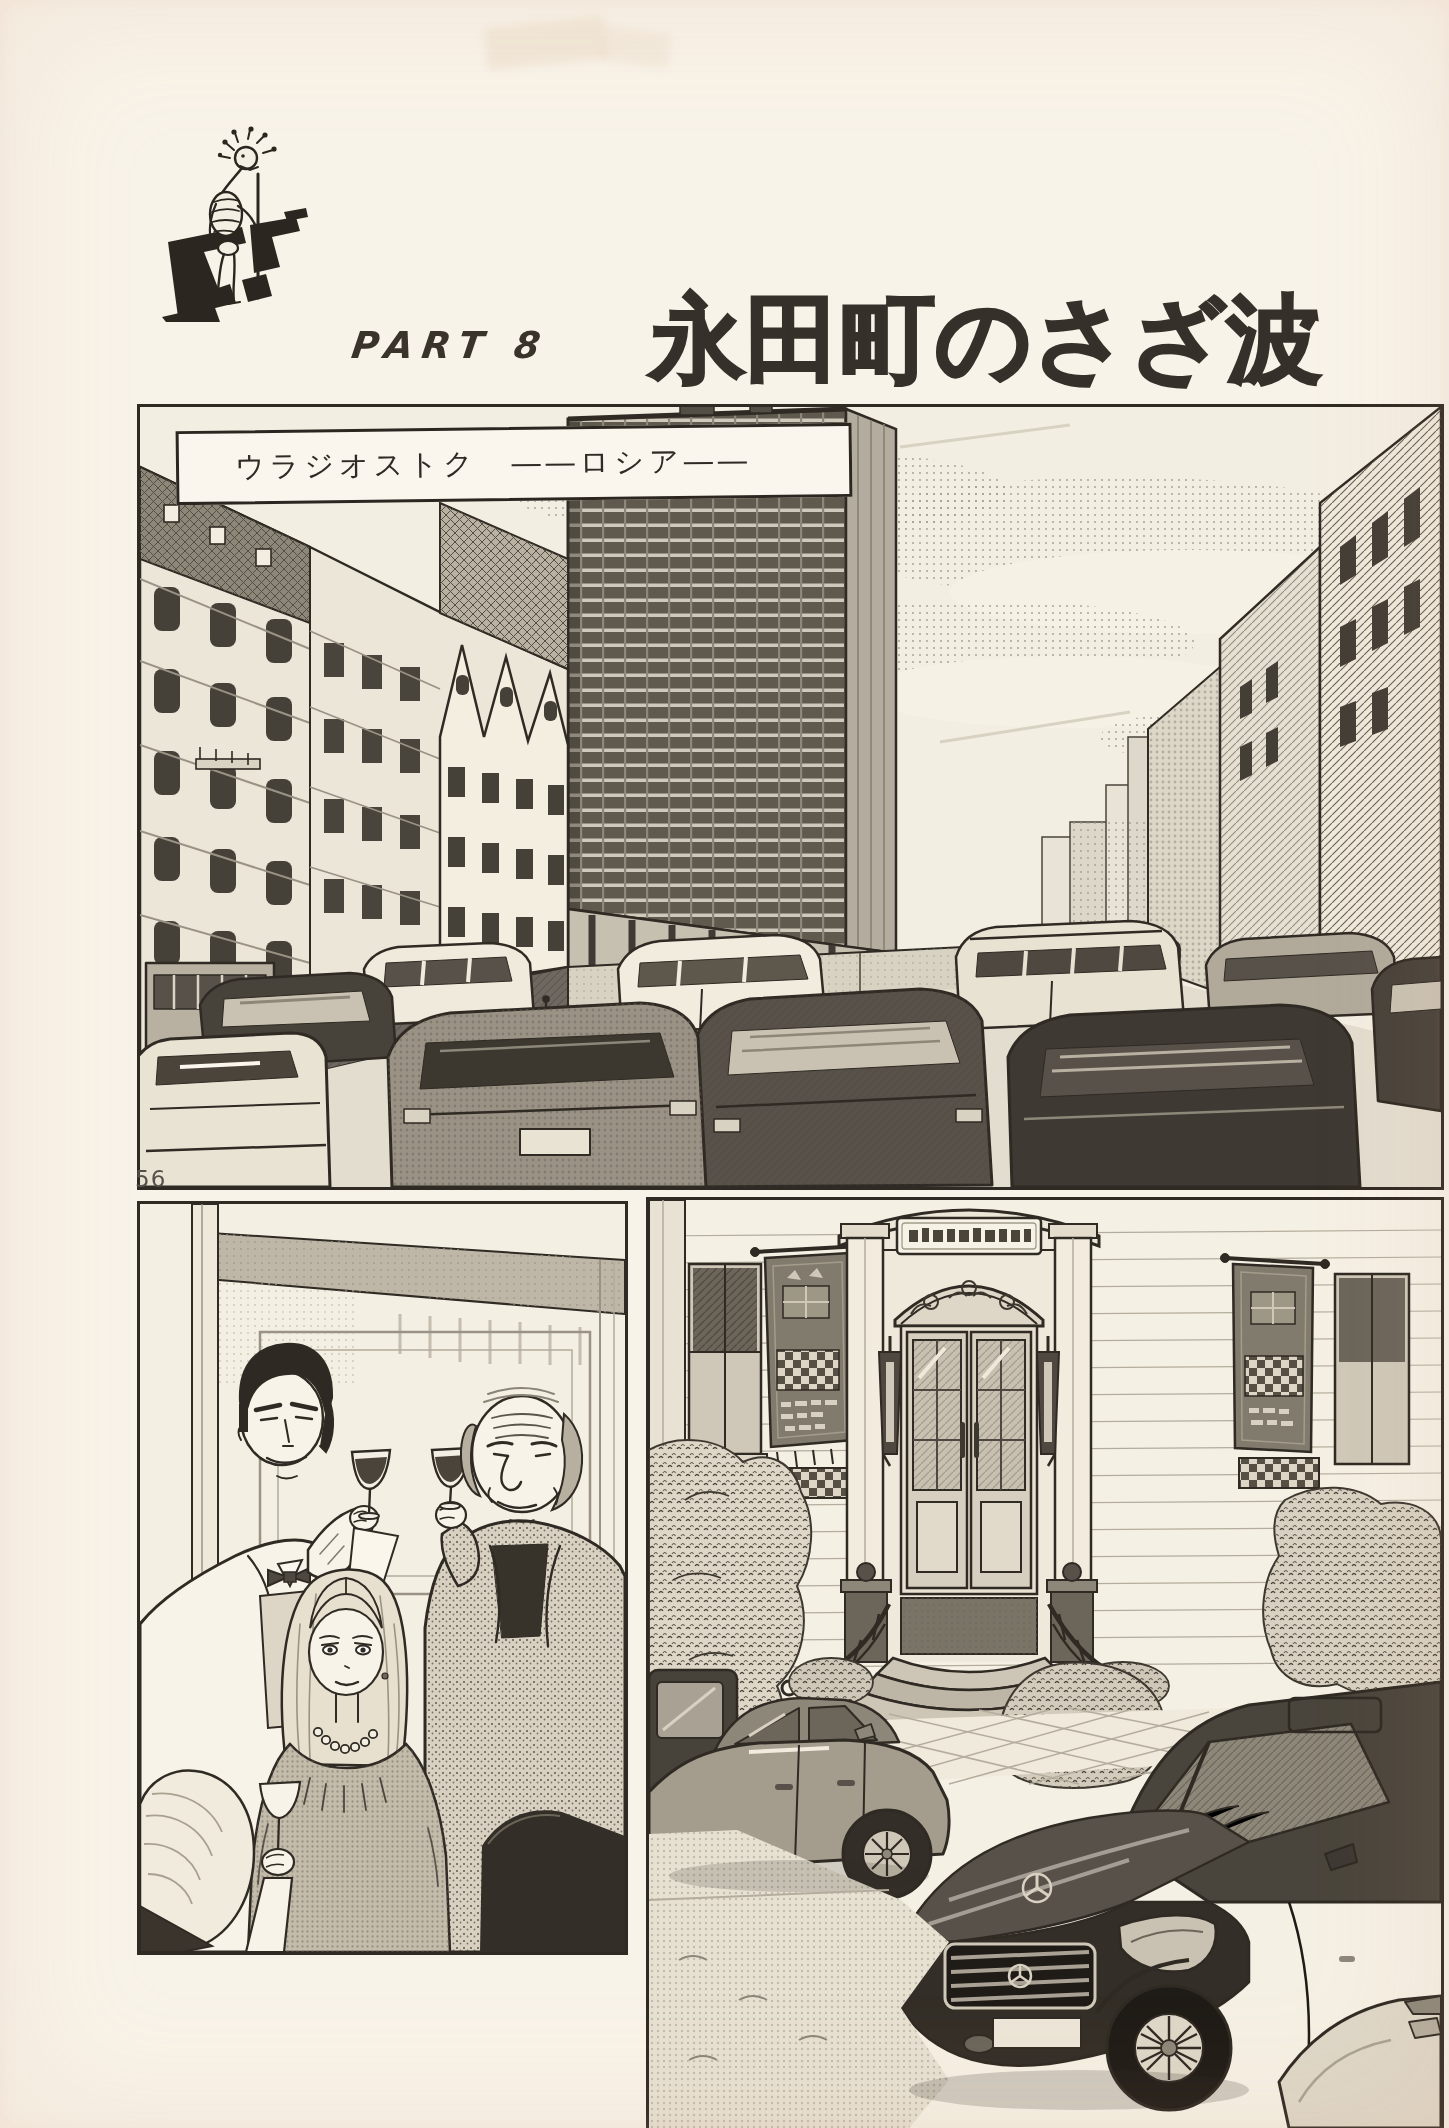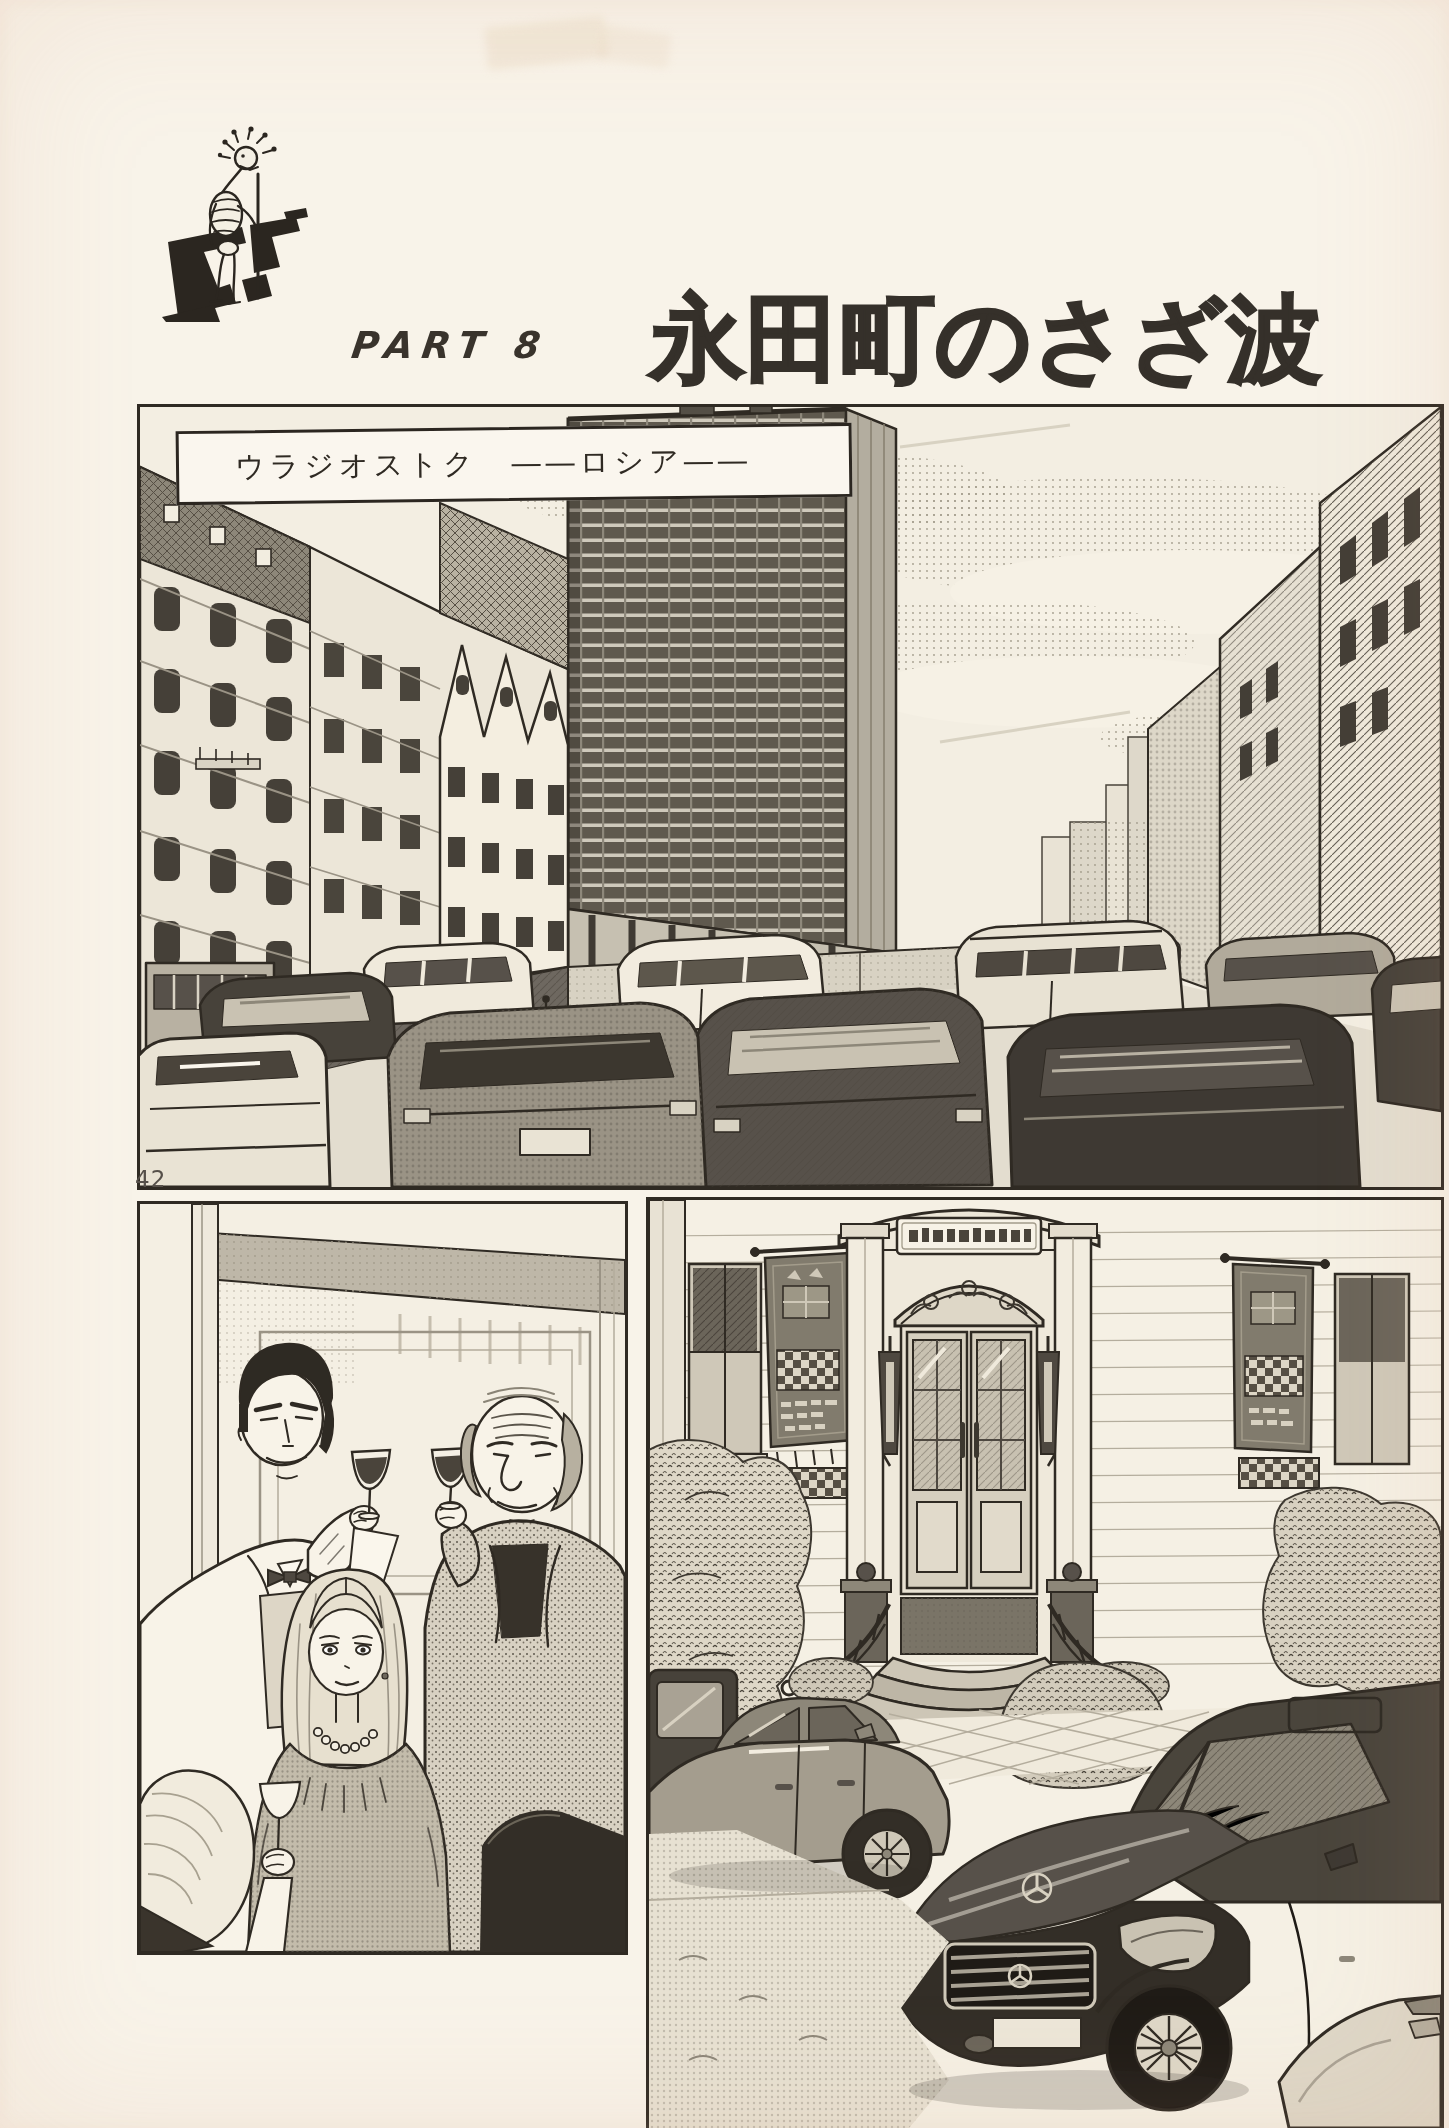--- a/index.html
+++ b/index.html
@@ -354,21 +354,21 @@
           <polygon points="18,650 150,644 158,670 16,678" fill="#4a443b"></polygon>
           <path d="M10,702 L180,696" stroke-width="2" fill="none"></path>
           <path d="M6,744 L186,738" stroke-width="2.5" fill="none"></path>
           <path d="M40,660 L120,656" stroke="#fbf7ee" stroke-width="4"></path>
         </g>
       </g>
     </svg>
     <div class="caption-box">ウラジオストク　――ロシア――</div>
   </div>
 
-  <div class="page-number">42</div>
+  <div class="page-number">56</div>
 
   <div class="panel panel-party">
     <svg viewBox="0 0 485 748" preserveAspectRatio="none">
       <defs>
         <pattern id="bDot" width="5" height="5" patternUnits="userSpaceOnUse">
             <circle cx="2.5" cy="2.5" r="1.15" fill="#6d675c"></circle>
           </pattern>
         <pattern id="bDotL" width="7" height="7" patternUnits="userSpaceOnUse">
             <circle cx="3" cy="3" r="0.9" fill="#a39c8c"></circle>
           </pattern>

